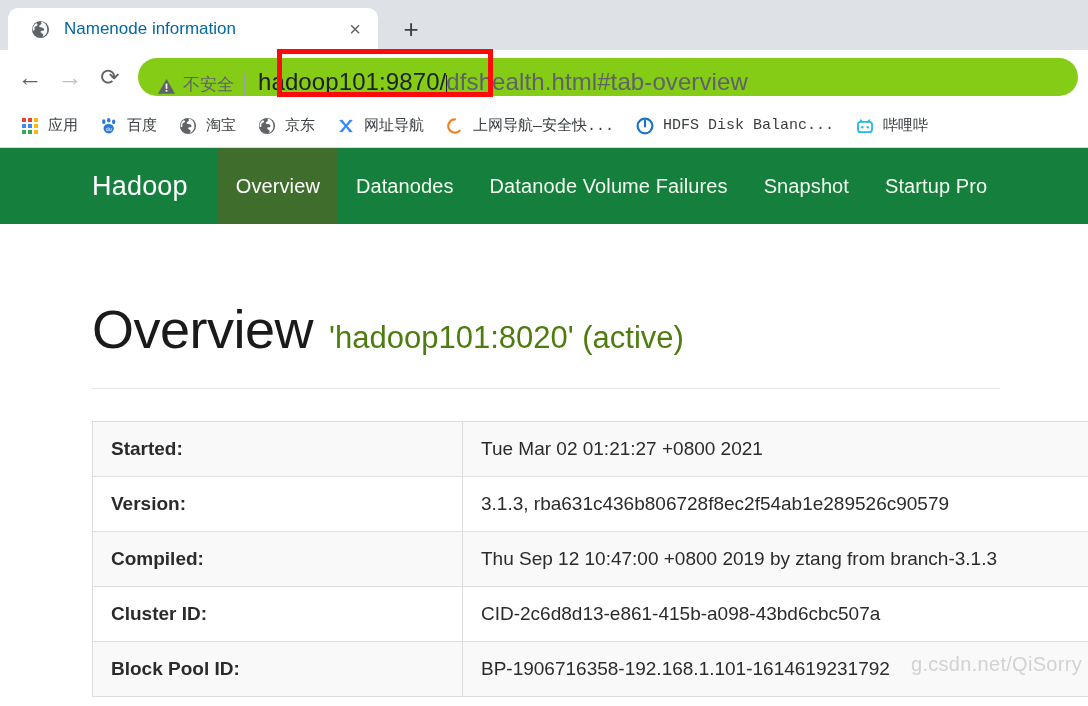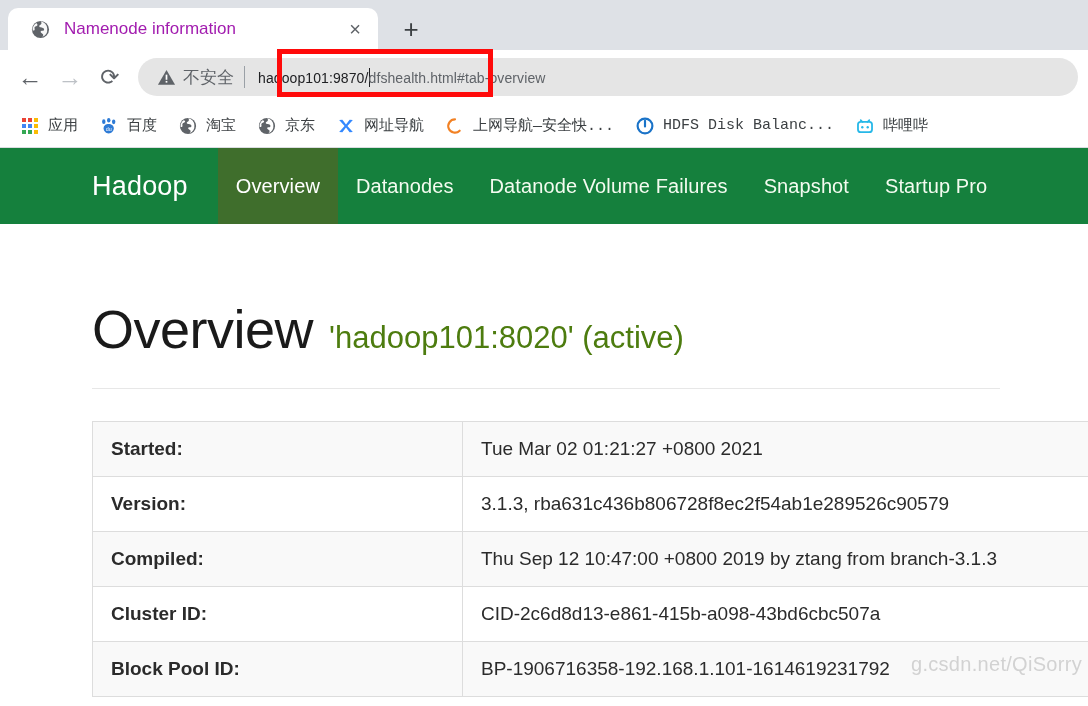--- a/index.html
+++ b/index.html
@@ -35,21 +35,21 @@
   }
   .tab-favicon {
     width: 20px; height: 20px;
     flex: 0 0 20px;
     margin-right: 14px;
     display: flex; align-items: center; justify-content: center;
   }
   .tab-title {
     flex: 1 1 auto;
     font-size: 17px;
-    color: #a21caf;
+    color: #0369a1;
     white-space: nowrap;
     overflow: hidden;
     text-overflow: ellipsis;
   }
   .tab-close {
     flex: 0 0 26px;
     width: 26px; height: 26px;
     display: flex; align-items: center; justify-content: center;
     color: #5f6368;
     font-size: 20px;
@@ -80,24 +80,24 @@
     font-size: 25px;
     line-height: 1;
   }
   .navbtn.disabled { color: #bdc1c6; }
   .navbtn.reload { font-size: 23px; }
 
   .omnibox {
     flex: 1 1 auto;
     height: 38px;
     margin-left: 8px;
-    background: #e5e5e5;
+    background: #84cc16;
     border-radius: 19px;
     display: flex;
-    align-items: center;
+    align-items: flex-end;
     padding: 0 14px 0 18px;
     position: relative;
     overflow: hidden;
   }
   .warn-icon {
     flex: 0 0 20px;
     width: 20px; height: 20px;
     margin-right: 7px;
     display: flex; align-items: center; justify-content: center;
   }
@@ -107,21 +107,21 @@
     white-space: nowrap;
     margin-right: 6px;
   }
   .omni-sep {
     width: 1px; height: 22px;
     background: #9aa0a6;
     margin: 0 13px 0 4px;
     flex: 0 0 1px;
   }
   .url {
-    font-size: 14px;
+    font-size: 24px;
     color: #5f6368;
     white-space: nowrap;
     letter-spacing: 0.1px;
   }
   .url .host { color: #202124; }
   .url .caret {
     display: inline-block;
     width: 1px;
     height: 19px;
     background: #202124;

